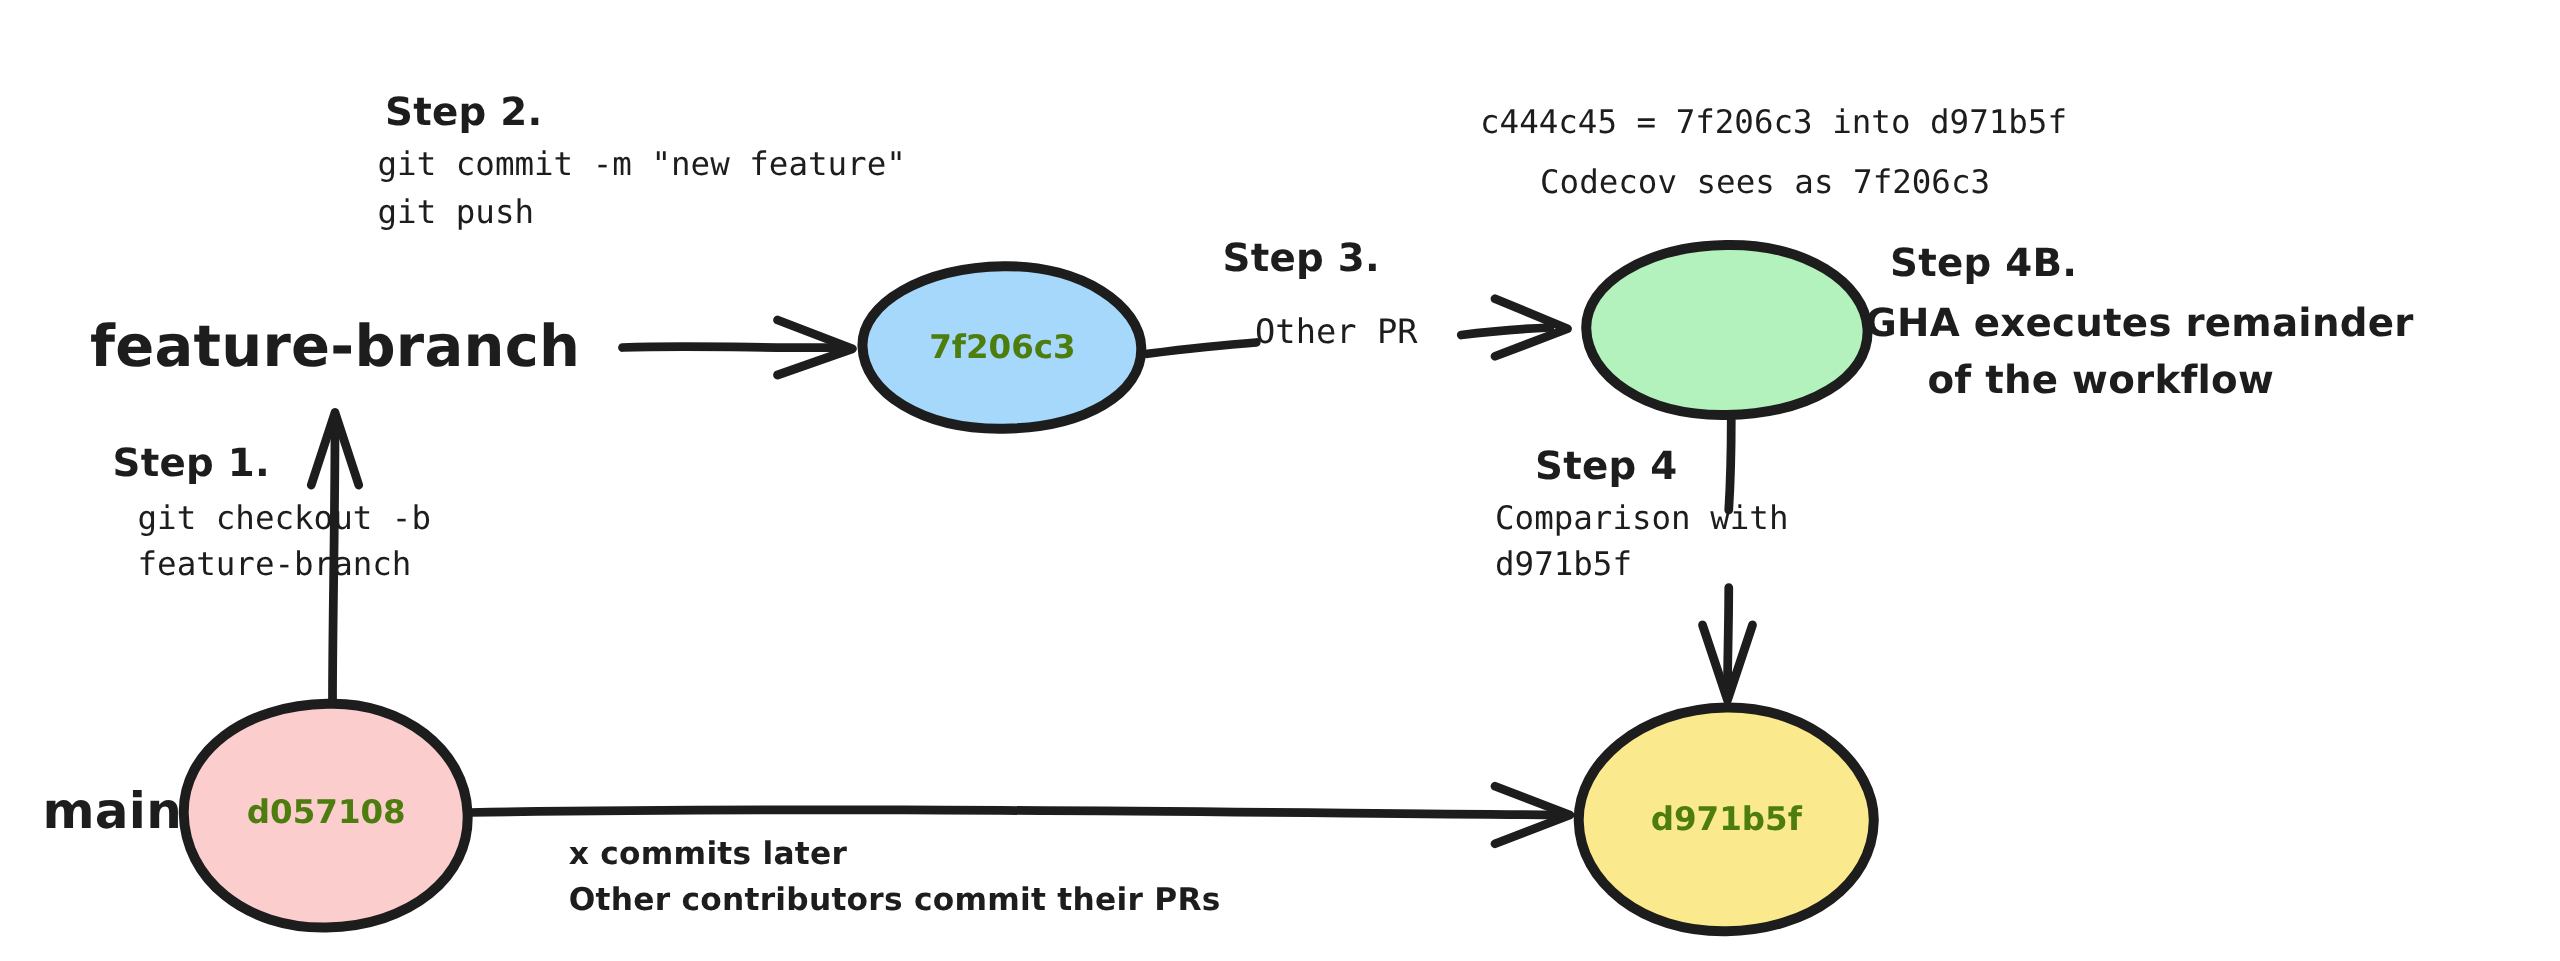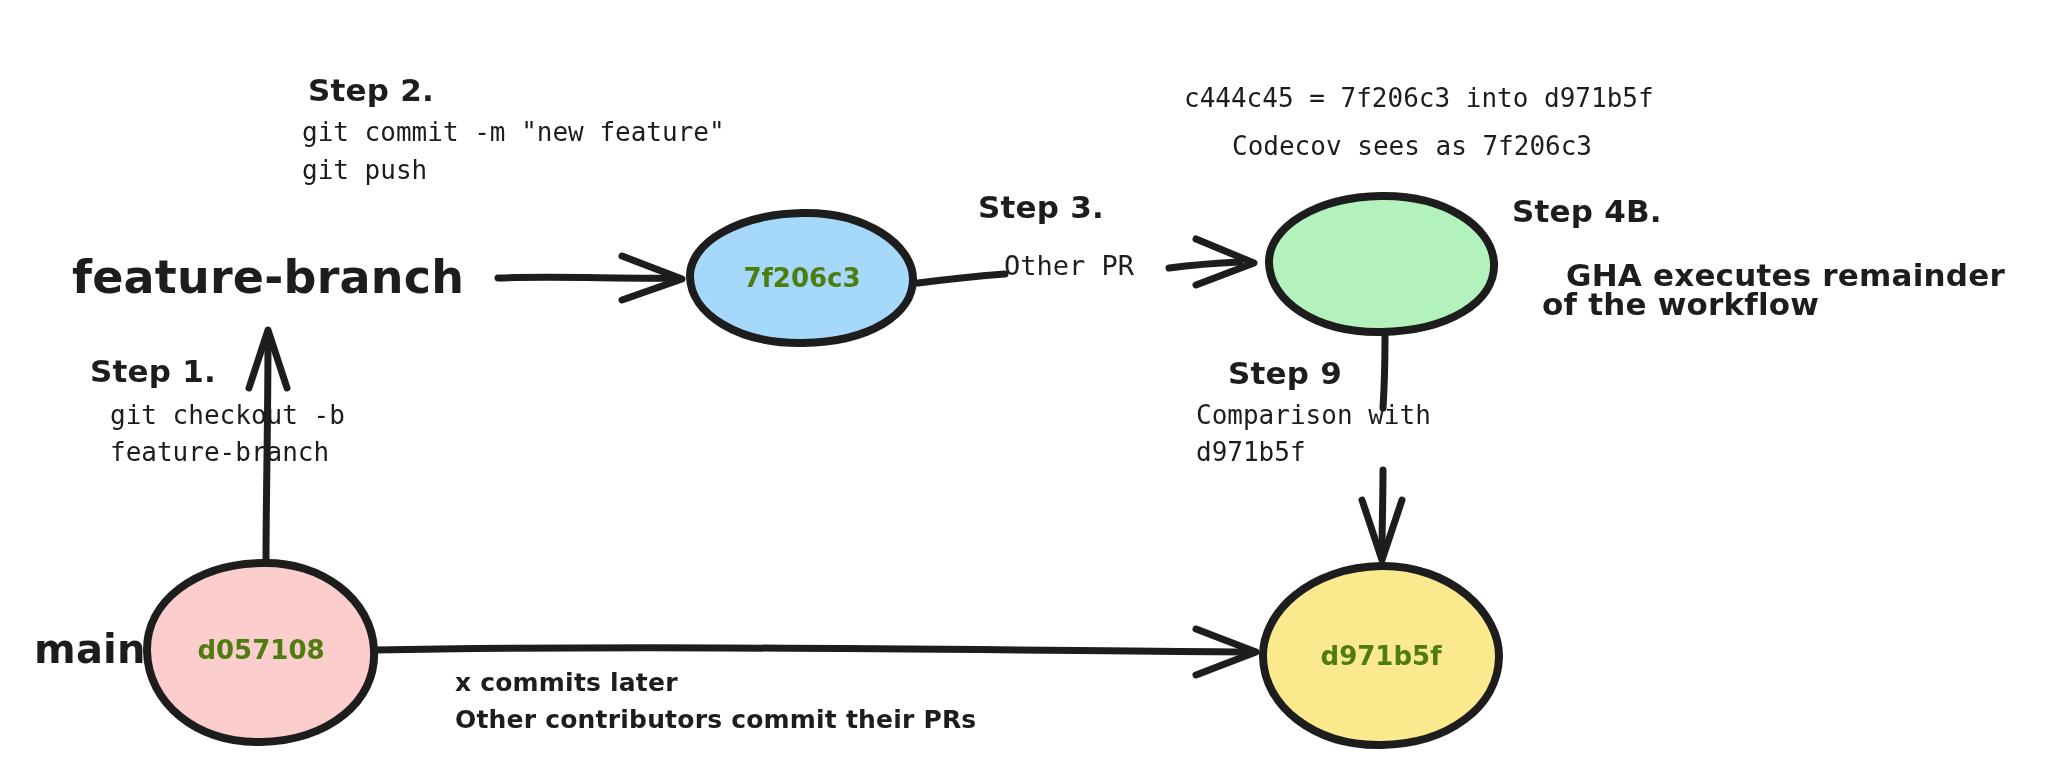--- a/index.html
+++ b/index.html
@@ -128,23 +128,23 @@
   <div class="lbl mono s-detail" style="left:302px;top:117px;">git commit -m "new feature"</div>
   <div class="lbl mono s-detail" style="left:302px;top:155px;">git push</div>
 
   <div class="lbl hand s-step" style="left:978px;top:189px;">Step 3.</div>
   <div class="lbl mono s-edge" style="left:1004px;top:250px;">Other PR</div>
 
   <div class="lbl mono s-detail" style="left:1184px;top:83px;">c444c45 = 7f206c3 into d971b5f</div>
   <div class="lbl mono s-detail" style="left:1232px;top:131px;">Codecov sees as 7f206c3</div>
 
   <div class="lbl hand s-step" style="left:1512px;top:193px;">Step 4B.</div>
-  <div class="lbl hand s-step" style="left:1566px;top:241px;margin-top:16px;">GHA executes remainder</div>
+  <div class="lbl hand s-step" style="left:1492px;top:241px;">GHA executes remainder</div>
   <div class="lbl hand s-step" style="left:1542px;top:286px;">of the workflow</div>
 
-  <div class="lbl hand s-step" style="left:1228px;top:355px;">Step 9</div>
+  <div class="lbl hand s-step" style="left:1228px;top:355px;">Step 4</div>
   <div class="lbl mono s-detail ctr" style="left:1196px;top:400px;width:290px;">Comparison with</div>
   <div class="lbl mono s-detail ctr" style="left:1196px;top:437px;width:290px;">d971b5f</div>
 
   <div class="lbl hand s-bottom ctr" style="left:455px;top:668px;width:700px;">x commits later</div>
   <div class="lbl hand s-bottom ctr" style="left:455px;top:705px;width:700px;">Other contributors commit their PRs</div>
 
 </div>
 
 </body></html>

